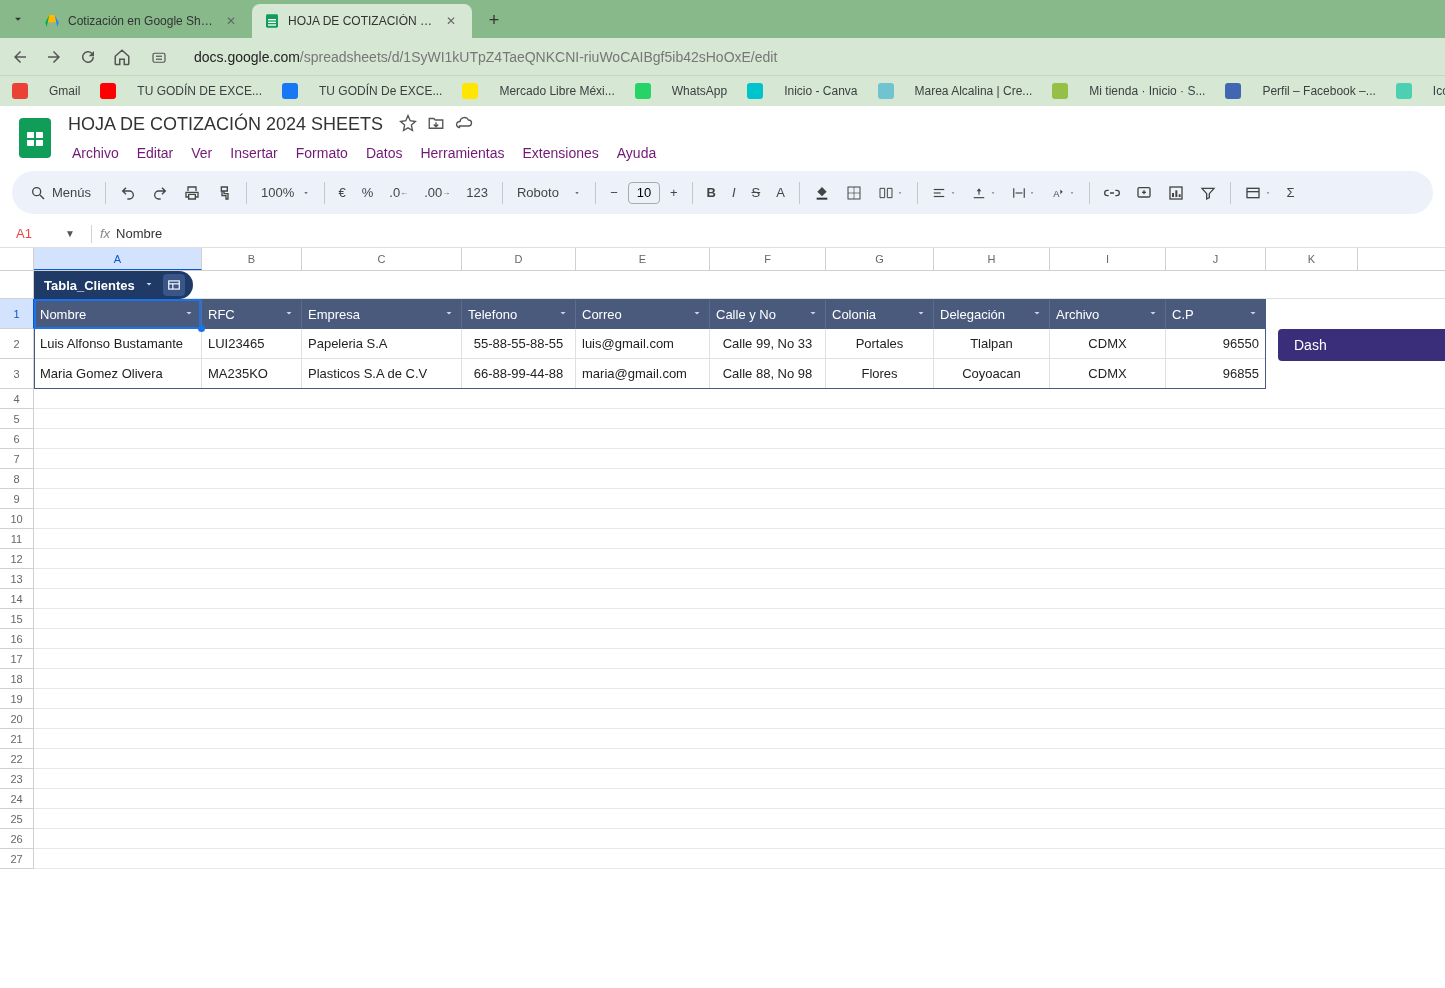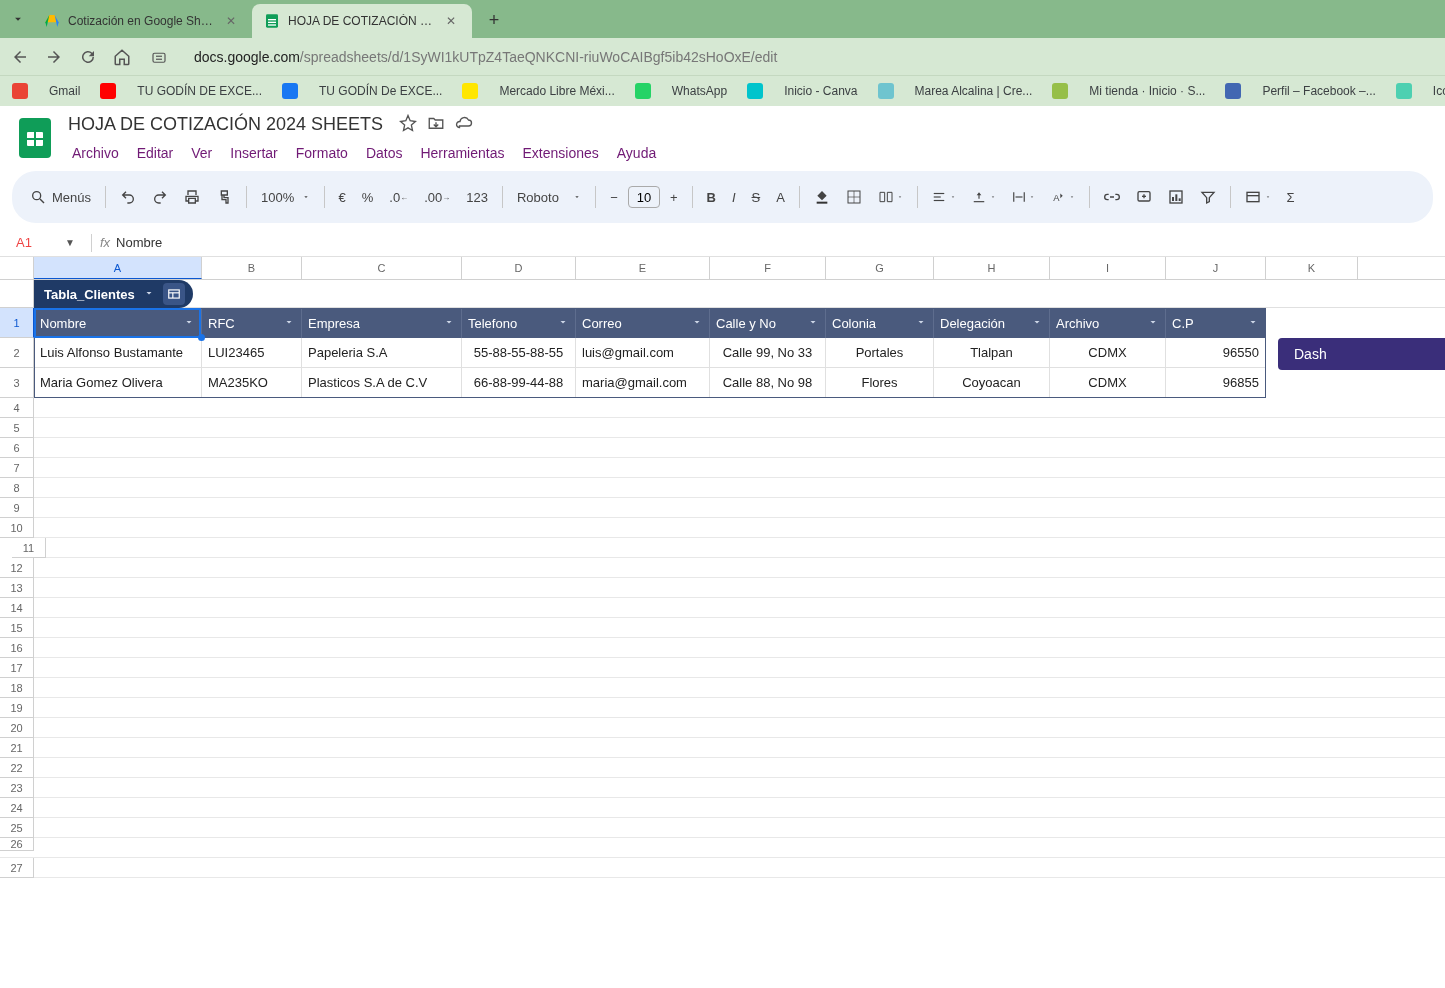--- a/index.html
+++ b/index.html
@@ -31,21 +31,21 @@
 .sheets-logo { width: 38px; height: 44px; display: flex; align-items: center; justify-content: center; margin-top: 4px; }
 .header-right { flex: 1; }
 .doc-line { display: flex; align-items: center; gap: 12px; }
 .doc-title { font-size: 18px; color: #333; padding: 2px 4px; }
 .doc-icons { display: flex; gap: 10px; color: #555; }
 .doc-icons svg { width: 18px; height: 18px; }
 .menus { display: flex; gap: 2px; margin-top: 4px; }
 .menu-item { font-size: 14px; color: #701a75; padding: 4px 8px; cursor: pointer; }
 
 
-.toolbar { background: #edf2fa; margin: 6px 12px; border-radius: 24px; height: 52px; display: flex; align-items: center; padding: 0 12px; gap: 4px; }
+.toolbar { background: #edf2fa; margin: 6px 12px; border-radius: 24px; height: 43px; display: flex; align-items: center; padding: 0 12px; gap: 4px; }
 .tb-btn { padding: 4px 6px; color: #444; display: flex; align-items: center; justify-content: center; border-radius: 4px; cursor: pointer; font-size: 13px; }
 .tb-btn.search { gap: 6px; }
 .tb-sep { width: 1px; height: 22px; background: #c7c7c7; margin: 0 4px; }
 .font-name { min-width: 60px; }
 .font-size-box { border: 1px solid #aaa; border-radius: 4px; width: 32px; height: 22px; display: flex; align-items: center; justify-content: center; font-size: 13px; }
 
 
 .formula-bar { display: flex; align-items: center; border-bottom: 1px solid #e0e0e0; height: 28px; padding: 0 10px; }
 .cell-ref { width: 55px; font-size: 13px; color: #ef4444; padding-left: 6px; }
 .fx-dd { color: #555; font-size: 10px; padding-right: 8px; }
@@ -526,21 +526,21 @@
         <div style="flex: 1 1 0%; border-bottom: 1px solid rgb(232, 232, 232);"></div>
       </div>
       <div class="row" style="height: 20px;">
         <div class="row-h">9</div>
         <div style="flex: 1 1 0%; border-bottom: 1px solid rgb(232, 232, 232);"></div>
       </div>
       <div class="row" style="height: 20px;">
         <div class="row-h">10</div>
         <div style="flex: 1 1 0%; border-bottom: 1px solid rgb(232, 232, 232);"></div>
       </div>
-      <div class="row" style="height: 20px; margin-left: 12px;">
+      <div class="row" style="height: 20px;">
         <div class="row-h">11</div>
         <div style="flex: 1 1 0%; border-bottom: 1px solid rgb(232, 232, 232);"></div>
       </div>
       <div class="row" style="height: 20px;">
         <div class="row-h">12</div>
         <div style="flex: 1 1 0%; border-bottom: 1px solid rgb(232, 232, 232);"></div>
       </div>
       <div class="row" style="height: 20px;">
         <div class="row-h">13</div>
         <div style="flex: 1 1 0%; border-bottom: 1px solid rgb(232, 232, 232);"></div>
@@ -586,21 +586,21 @@
         <div style="flex: 1 1 0%; border-bottom: 1px solid rgb(232, 232, 232);"></div>
       </div>
       <div class="row" style="height: 20px;">
         <div class="row-h">24</div>
         <div style="flex: 1 1 0%; border-bottom: 1px solid rgb(232, 232, 232);"></div>
       </div>
       <div class="row" style="height: 20px;">
         <div class="row-h">25</div>
         <div style="flex: 1 1 0%; border-bottom: 1px solid rgb(232, 232, 232);"></div>
       </div>
-      <div class="row" style="height: 20px; flex-direction: column;">
+      <div class="row" style="height: 20px;">
         <div class="row-h">26</div>
         <div style="flex: 1 1 0%; border-bottom: 1px solid rgb(232, 232, 232);"></div>
       </div>
       <div class="row" style="height: 20px;">
         <div class="row-h">27</div>
         <div style="flex: 1 1 0%; border-bottom: 1px solid rgb(232, 232, 232);"></div>
       </div>
       <div class="table-outline" style="left: 34px; top: 28px; width: 1232px; height: 90px;"></div>
       <div class="selected-cell-border" style="left: 34px; top: 28px; width: 167px; height: 30px;"></div>
       <div class="sel-handle" style="left: 198px; top: 54px;"></div>

